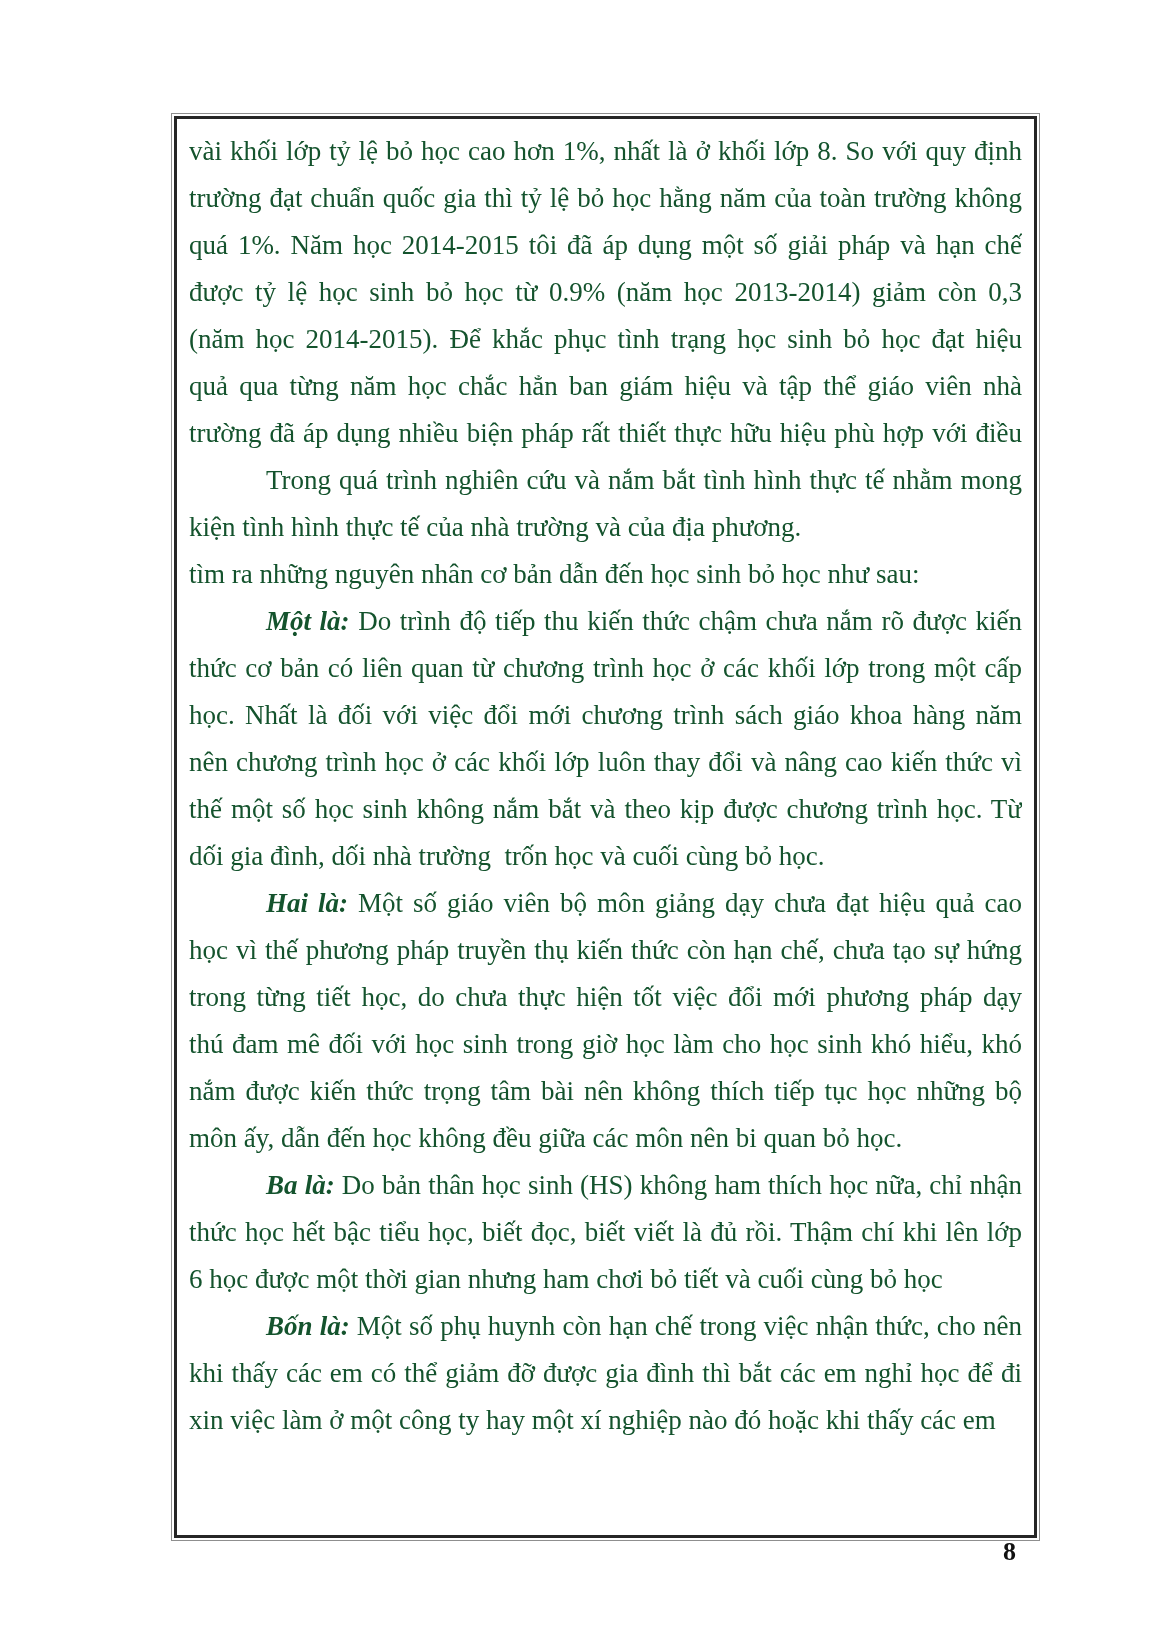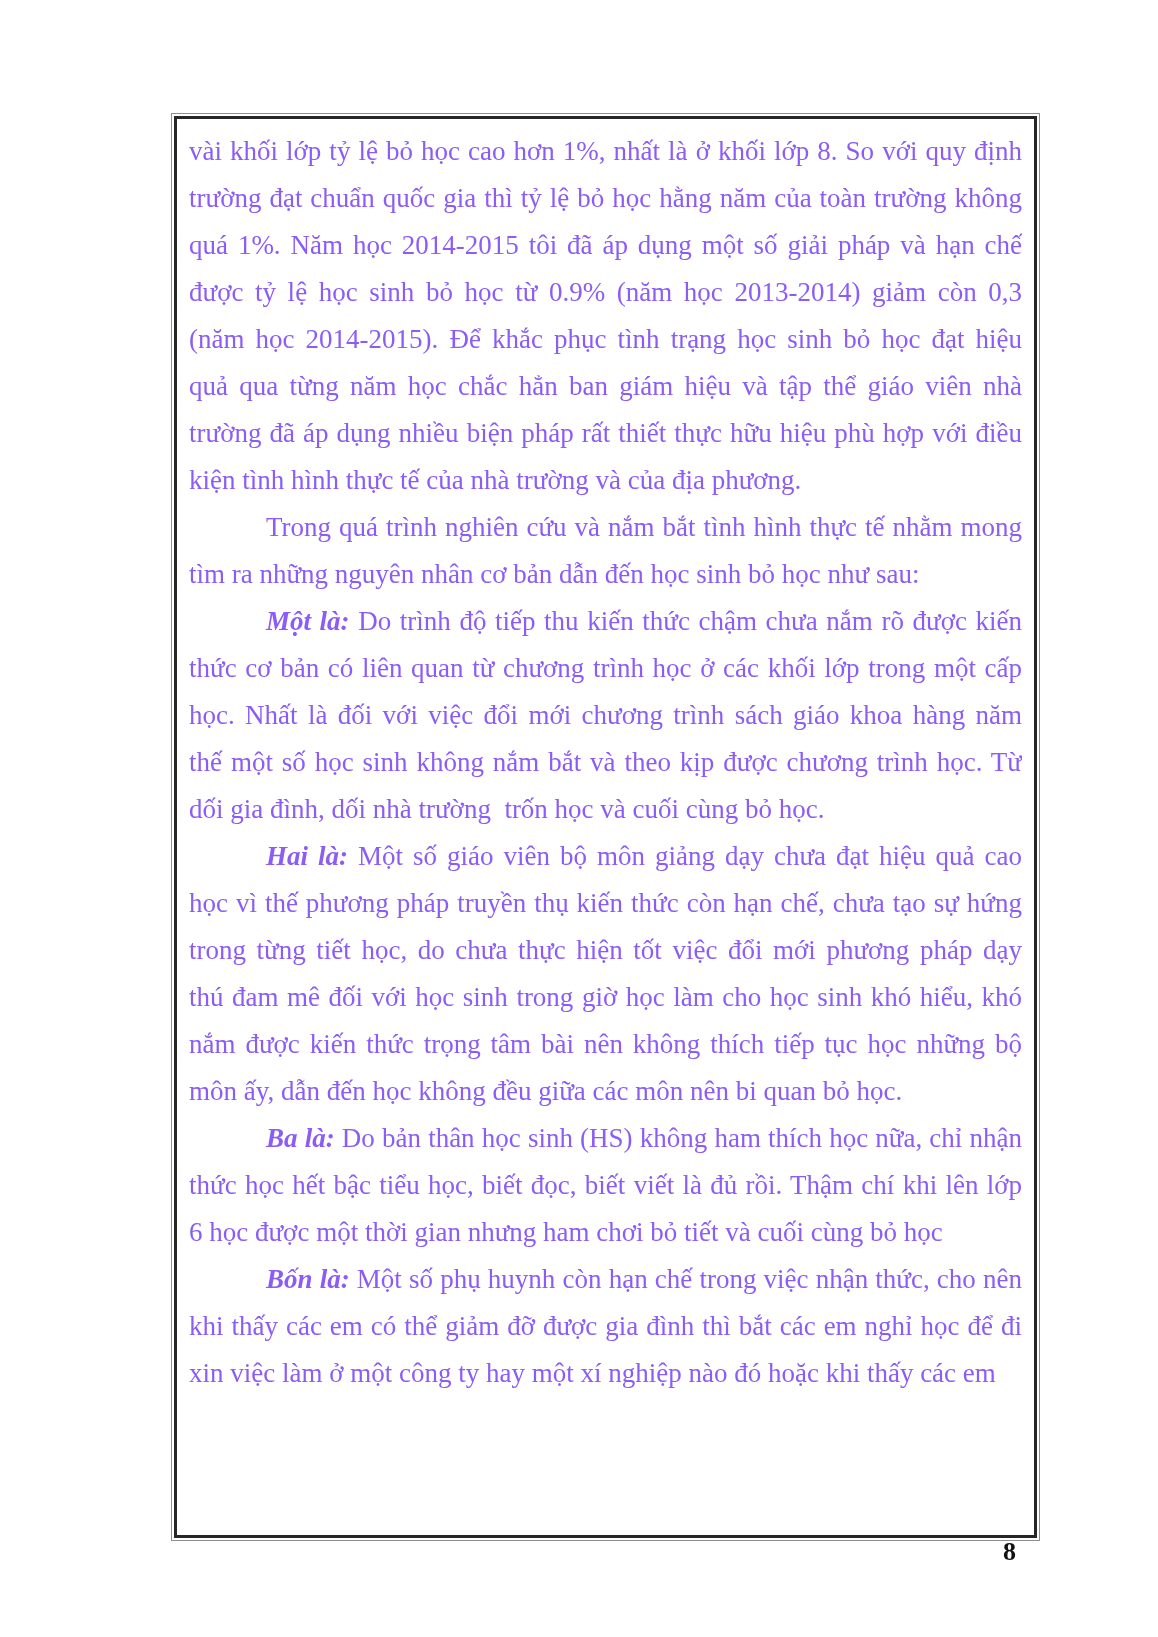--- a/index.html
+++ b/index.html
@@ -29,21 +29,21 @@
     width: 100%;
     height: 100%;
     box-sizing: border-box;
     border: 3px solid #262626;
     padding: 9px 12px 0 12px;
     overflow: hidden;
   }
   .doc-body {
     font-size: 27px;
     line-height: 47px;
-    color: #8b5cf6;
+    color: #14532d;
     text-align: justify;
   }
   .line {
     text-align: justify;
     height: 47px;
     overflow: hidden;
   }
   .jline {
     text-align-last: justify;
   }
@@ -69,26 +69,27 @@
 <div class="page-frame-outer">
   <div class="page-frame-inner">
     <div class="doc-body">
         <div class="line jline">vài khối lớp tỷ lệ bỏ học cao hơn 1%, nhất là ở khối lớp 8. So với quy định</div>
         <div class="line jline">trường đạt chuẩn quốc gia thì tỷ lệ bỏ học hằng năm của toàn trường không</div>
         <div class="line jline">quá 1%. Năm học 2014-2015 tôi đã áp dụng một số giải pháp và hạn chế</div>
         <div class="line jline">được tỷ lệ học sinh bỏ học từ 0.9% (năm học 2013-2014) giảm còn 0,3</div>
         <div class="line jline">(năm học 2014-2015). Để khắc phục tình trạng học sinh bỏ học đạt hiệu</div>
         <div class="line jline">quả qua từng năm học chắc hẳn ban giám hiệu và tập thể giáo viên nhà</div>
         <div class="line jline">trường đã áp dụng nhiều biện pháp rất thiết thực hữu hiệu phù hợp với điều</div>
+        <div class="line jline indent">Trong quá trình nghiên cứu và nắm bắt tình hình thực tế nhằm mong</div>
         <div class="line">kiện tình hình thực tế của nhà trường và của địa phương.</div>
-        <div class="line jline indent">Trong quá trình nghiên cứu và nắm bắt tình hình thực tế nhằm mong</div>
         <div class="line">tìm ra những nguyên nhân cơ bản dẫn đến học sinh bỏ học như sau:</div>
         <div class="line jline indent"><span class="lead">Một là:</span> Do trình độ tiếp thu kiến thức chậm chưa nắm rõ được kiến</div>
         <div class="line jline">thức cơ bản có liên quan từ chương trình học ở các khối lớp trong một cấp</div>
         <div class="line jline">học. Nhất là đối với việc đổi mới chương trình sách giáo khoa hàng năm</div>
+        <div class="line jline">nên chương trình học ở các khối lớp luôn thay đổi và nâng cao kiến thức vì</div>
         <div class="line jline">thế một số học sinh không nắm bắt và theo kịp được chương trình học. Từ</div>
         <div class="line">dối gia đình, dối nhà trường&nbsp; trốn học và cuối cùng bỏ học.</div>
         <div class="line jline indent"><span class="lead">Hai là:</span> Một số giáo viên bộ môn giảng dạy chưa đạt hiệu quả cao</div>
         <div class="line jline">học vì thế phương pháp truyền thụ kiến thức còn hạn chế, chưa tạo sự hứng</div>
         <div class="line jline">trong từng tiết học, do chưa thực hiện tốt việc đổi mới phương pháp dạy</div>
         <div class="line jline">thú đam mê đối với học sinh trong giờ học làm cho học sinh khó hiểu, khó</div>
         <div class="line jline">nắm được kiến thức trọng tâm bài nên không thích tiếp tục học những bộ</div>
         <div class="line">môn ấy, dẫn đến học không đều giữa các môn nên bi quan bỏ học.</div>
         <div class="line jline indent"><span class="lead">Ba là:</span> Do bản thân học sinh (HS) không ham thích học nữa, chỉ nhận</div>
         <div class="line jline">thức học hết bậc tiểu học, biết đọc, biết viết là đủ rồi. Thậm chí khi lên lớp</div>

